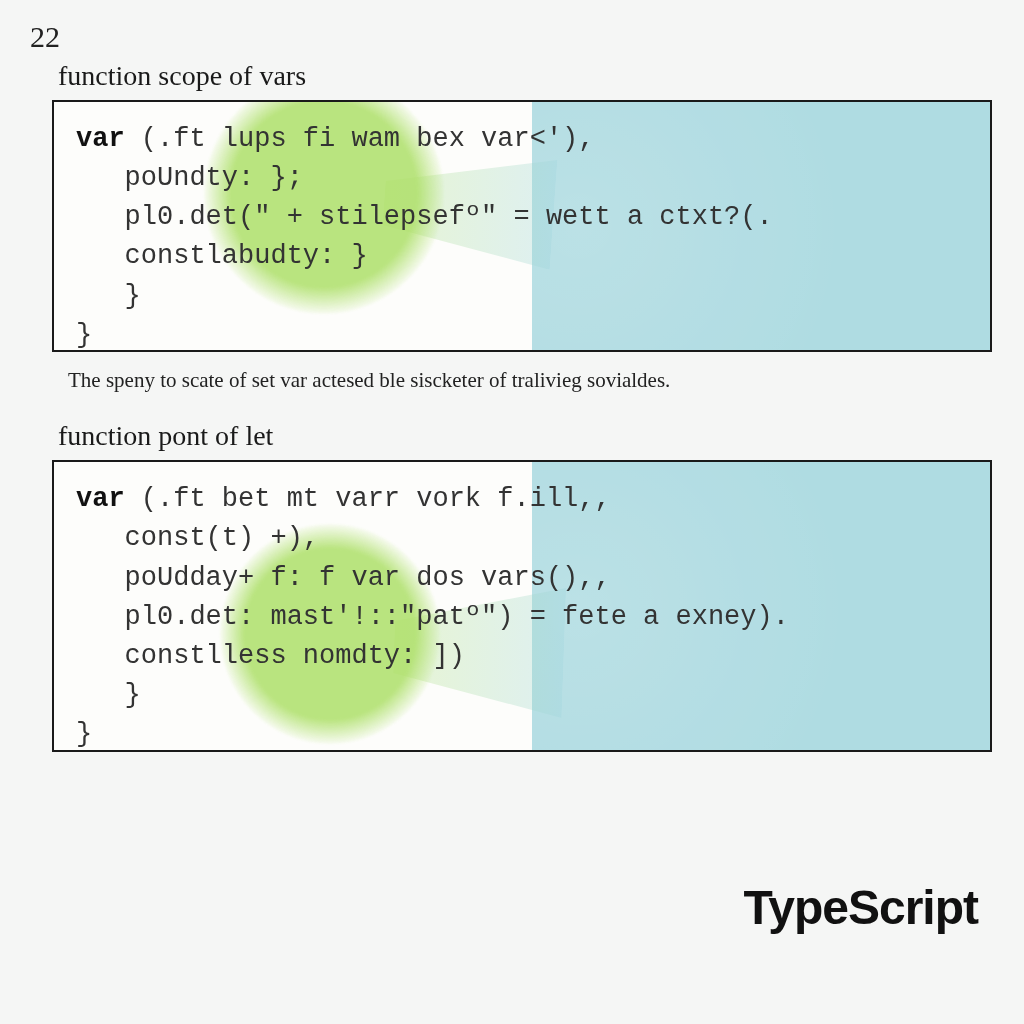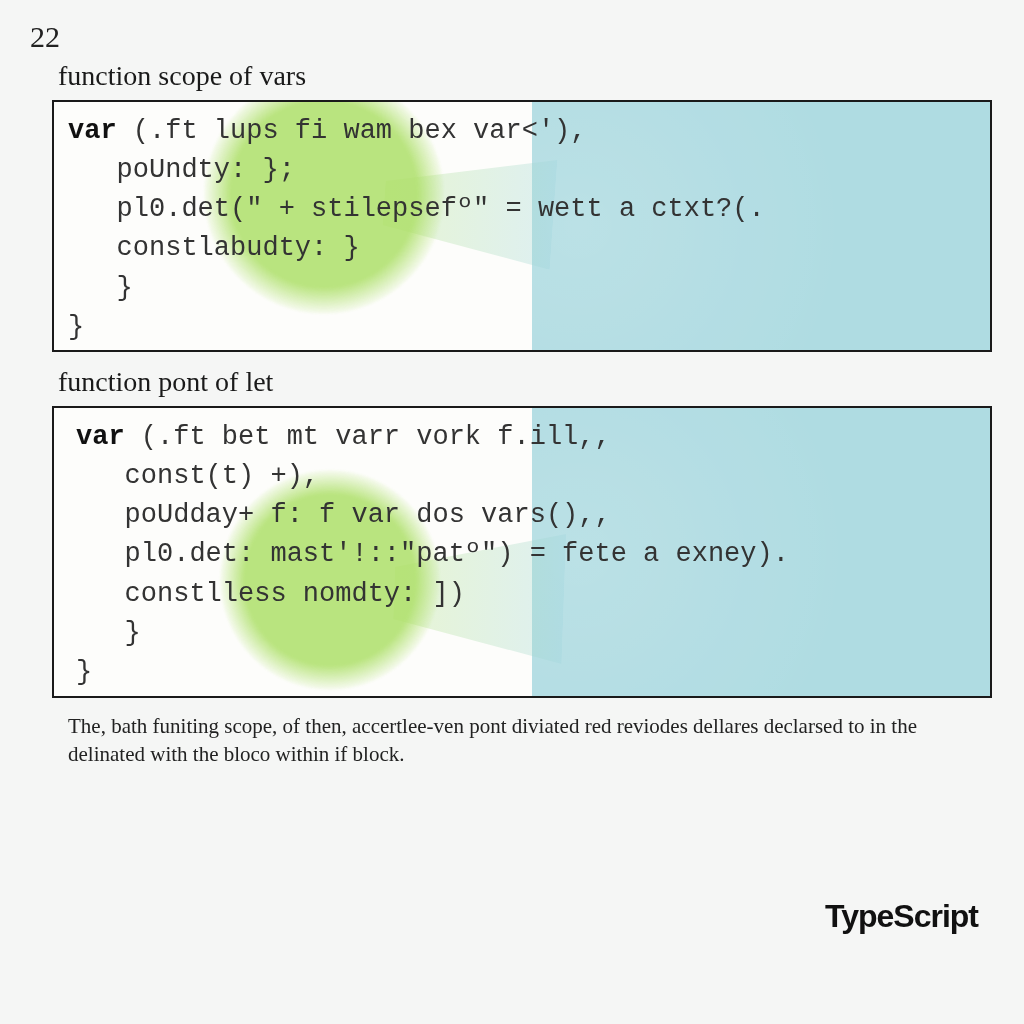--- a/index.html
+++ b/index.html
@@ -38,21 +38,21 @@
   }
   .codebox {
     position: relative;
     border: 2px solid #1a1a1a;
     background: #fdfdfb;
     box-sizing: border-box;
     overflow: hidden;
   }
   .codebox pre {
     position: relative;
-    margin: 0;
+    margin: 8px;
     padding: 10px 14px 6px 14px;
     font-family: 'Courier New', Courier, monospace;
     font-size: 27px;
     line-height: 1.45;
     color: #333;
     white-space: pre;
     z-index: 3;
   }
   .codebox pre b {
     font-weight: 700;
@@ -97,21 +97,21 @@
     font-size: 21px;
     line-height: 1.35;
     color: #222;
     margin: 8px 30px 26px 38px;
   }
   .brand {
     position: absolute;
     right: 46px;
     bottom: 20px;
     font-family: 'Segoe UI', Arial, sans-serif;
-    font-size: 32px;
+    font-size: 48px;
     font-weight: 700;
     letter-spacing: -1px;
     color: #111;
   }
   .brand .light {
     font-weight: 400;
   }
 </style>
 </head>
 <body>
@@ -127,35 +127,35 @@
       <div class="beam" id="beam-0" style="left: 330px; top: 46px; width: 170px; height: 110px; transform: rotate(4deg); clip-path: polygon(0% 30%, 100% 0%, 100% 100%, 0% 70%);"></div>
       <div class="green-circle" id="circle-0" style="left: 150px; top: -28px; width: 240px; height: 240px;"></div>
       <pre id="pre-0"><b>var</b> (.ft lups fi wam bex var&lt;'),
    poUndty: };
    pl0.det(" + stilepsefº" = wett a ctxt?(.
    constlabudty: }
    }
 }</pre>
     </div>
   </div>
+  <div class="caption">The speny to scate of set var actesed ble siscketer of tralivieg sovialdes.</div>
 
   <div class="section-title">function pont of let</div>
   <div class="codebox-wrap">
-    <div class="codebox" id="codebox-1" style="height: 292px; padding-left: 8px;">
+    <div class="codebox" id="codebox-1" style="height: 292px;">
       <div class="blue-panel" id="panel-1" style="left: 478px; top: -6px; width: 468px; height: 302px;"></div>
       <div class="beam" id="beam-1" style="left: 340px; top: 120px; width: 170px; height: 130px; transform: rotate(2deg); clip-path: polygon(0% 30%, 100% 0%, 100% 100%, 0% 70%);"></div>
       <div class="green-circle" id="circle-1" style="left: 166px; top: 62px; width: 220px; height: 220px;"></div>
       <pre id="pre-1"><b>var</b> (.ft bet mt varr vork f.ill,,
    const(t) +),
    poUdday+ f: f var dos vars(),,
    pl0.det: mast'!::"patº") = fete a exney).
    constlless nomdty: ])
    }
 }</pre>
     </div>
   </div>
-  <div class="caption">The, bath funiting scope, of then, accertlee-ven pont diviated red reviodes dellares declarsed to in the delinated with the bloco within if block.</div>
 
   <div class="brand">
     <span>Type</span><span class="light" style="font-weight:700">Script</span>
   </div>
 
 </div>
 
 </body></html>

